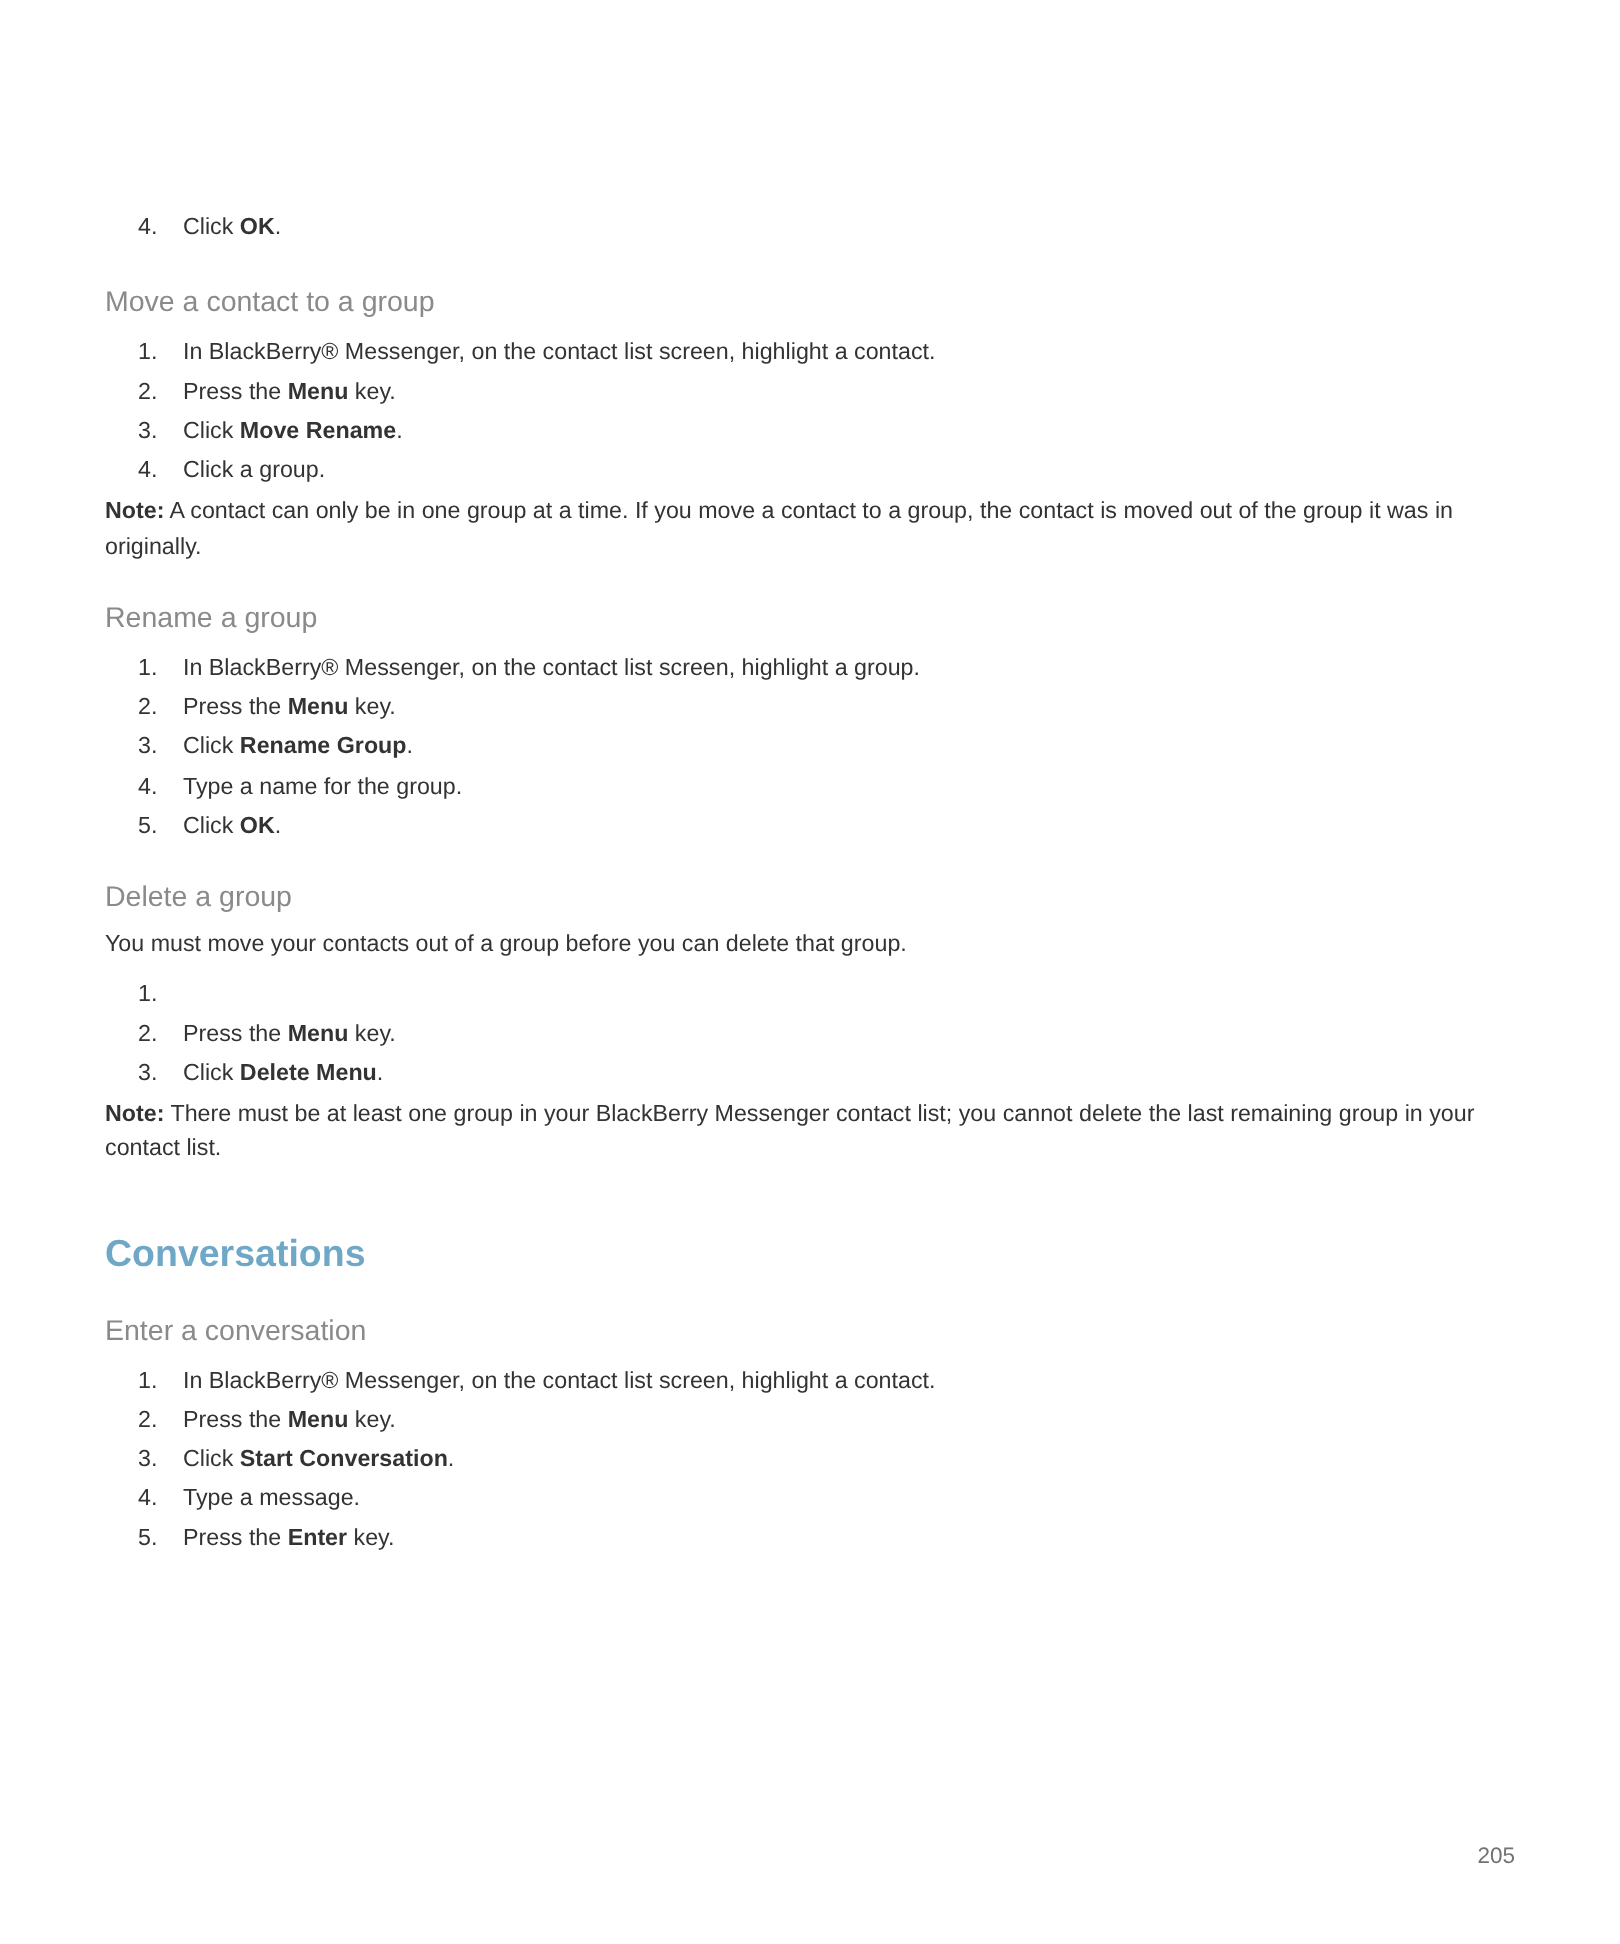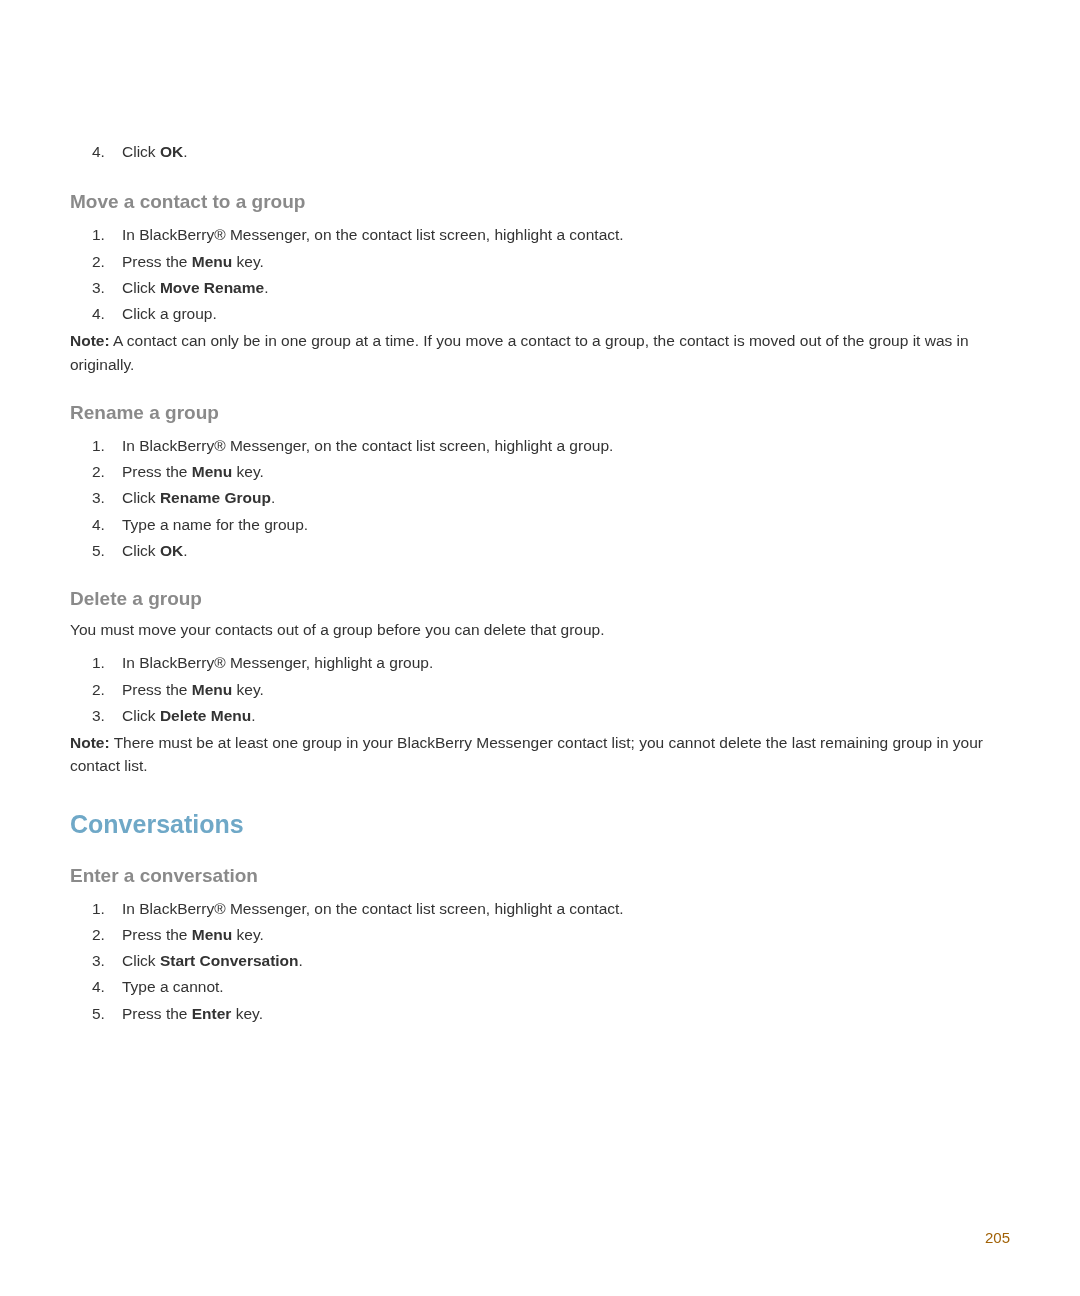--- a/index.html
+++ b/index.html
@@ -35,43 +35,43 @@
     margin-bottom: 3px;
     padding-left: 22px;
   }
   .num {
     display: inline-block;
     width: 30px;
     flex-shrink: 0;
   }
   h3.sub {
     font-size: 19px;
-    font-weight: bold;
+    font-weight: normal;
     color: #8a8a8a;
     margin-top: 26px;
     margin-bottom: 8px;
   }
   h2.section {
     font-size: 25px;
     font-weight: bold;
     color: #6fa8c7;
-    margin-top: 32px;
+    margin-top: 44px;
     margin-bottom: 18px;
   }
   p.body {
     font-size: 15.5px;
     line-height: 1.5;
     margin: 4px 0;
   }
   .b { font-weight: bold; }
   .pagenum {
     position: absolute;
     bottom: 50px;
     right: 70px;
-    color: #a16207;
+    color: #737373;
     font-size: 15px;
   }
 </style>
 </head>
 <body>
 
 <div class="ol-continued">
   <div class="li">
     <span class="num">4.</span>
     <span><span>Click </span><span class="b">OK</span><span>.</span></span>
@@ -121,21 +121,20 @@
     <span class="num">5.</span>
     <span><span>Click </span><span class="b">OK</span><span>.</span></span>
   </div>
 </ol>
 
 <h3 class="sub">Delete a group</h3>
 <p class="body">You must move your contacts out of a group before you can delete that group.</p>
 <ol class="steps">
   <div class="li">
     <span class="num">1.</span>
-    <span>In BlackBerry® Messenger, highlight a group.</span>
   </div>
   <div class="li">
     <span class="num">2.</span>
     <span><span>Press the </span><span class="b">Menu</span><span> key.</span></span>
   </div>
   <div class="li">
     <span class="num">3.</span>
     <span><span>Click </span><span class="b">Delete Menu</span><span>.</span></span>
   </div>
 </ol>
@@ -152,21 +151,21 @@
   <div class="li">
     <span class="num">2.</span>
     <span><span>Press the </span><span class="b">Menu</span><span> key.</span></span>
   </div>
   <div class="li">
     <span class="num">3.</span>
     <span><span>Click </span><span class="b">Start Conversation</span><span>.</span></span>
   </div>
   <div class="li">
     <span class="num">4.</span>
-    <span>Type a cannot.</span>
+    <span>Type a message.</span>
   </div>
   <div class="li">
     <span class="num">5.</span>
     <span><span>Press the </span><span class="b">Enter</span><span> key.</span></span>
   </div>
 </ol>
 
 <div class="pagenum">205</div>
 
 </body></html>

